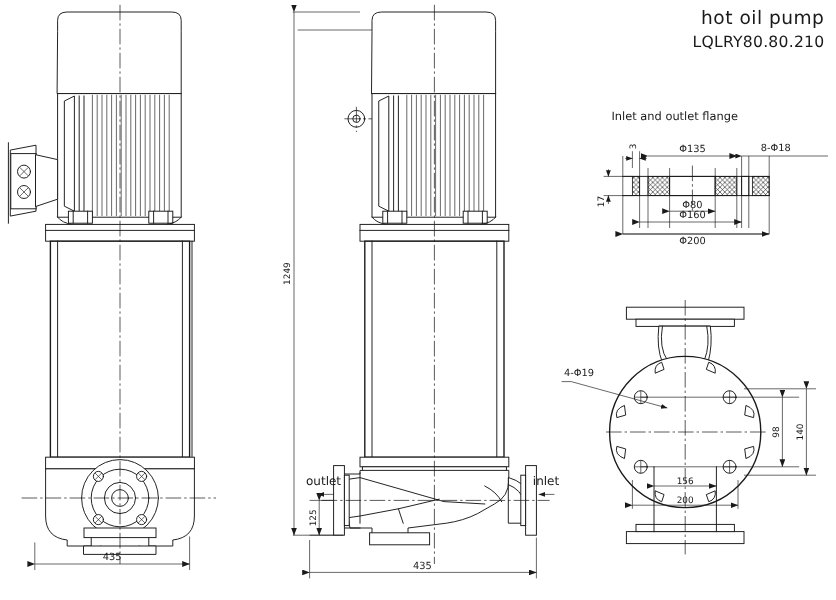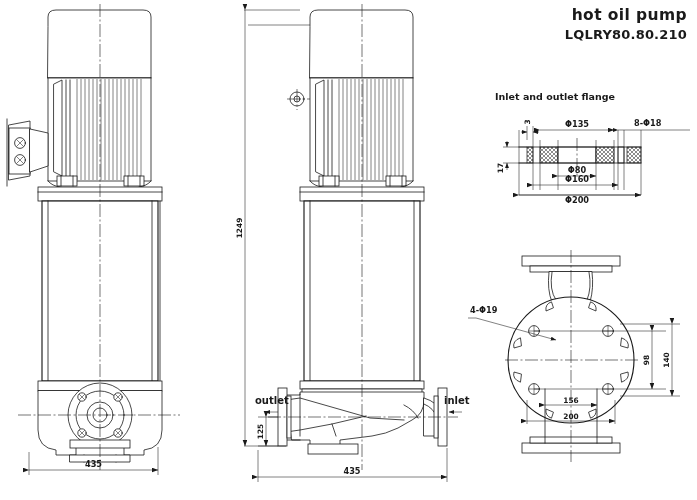--- a/index.html
+++ b/index.html
@@ -13,21 +13,20 @@
     position: relative;
     overflow: hidden;
     font-family: "DejaVu Sans", sans-serif;
     color: #1a1a1a;
   }
   #sheet {
     position: absolute;
     left: 0; top: 0;
     width: 627px;
     height: 500px;
-    font-weight: bold;
   }
   svg { display: block; }
   .ln   { stroke:#1a1a1a; stroke-width:0.8; fill:none; stroke-linecap:square; }
   .ln-t { stroke:#1a1a1a; stroke-width:0.55; fill:none; }
   .ln-h { stroke:#1a1a1a; stroke-width:1.15; fill:none; }
   .ctr  { stroke:#1a1a1a; stroke-width:0.6; fill:none;
           stroke-dasharray: 13 2.5 2 2.5; }
   .dim  { stroke:#1a1a1a; stroke-width:0.55; fill:none; }
   .fillw { fill:#ffffff; }
   .txt  { font-family:"DejaVu Sans", sans-serif; fill:#1a1a1a; }

